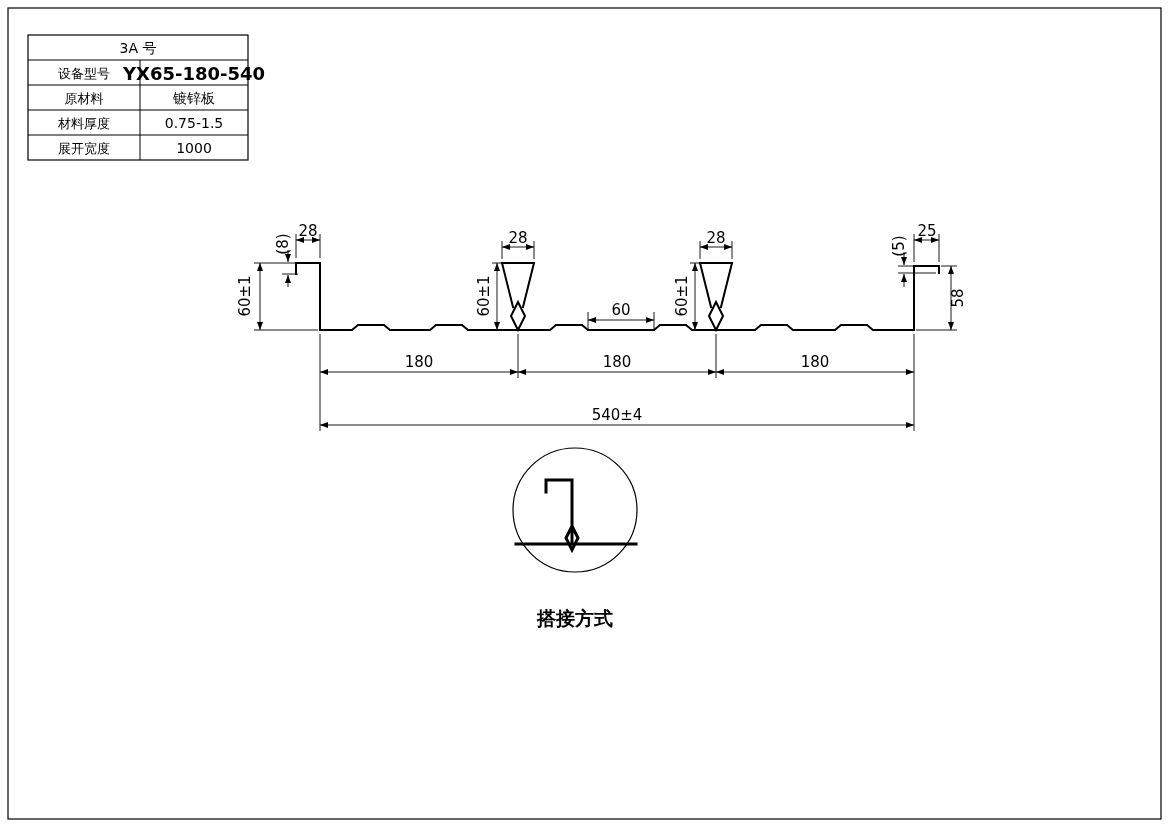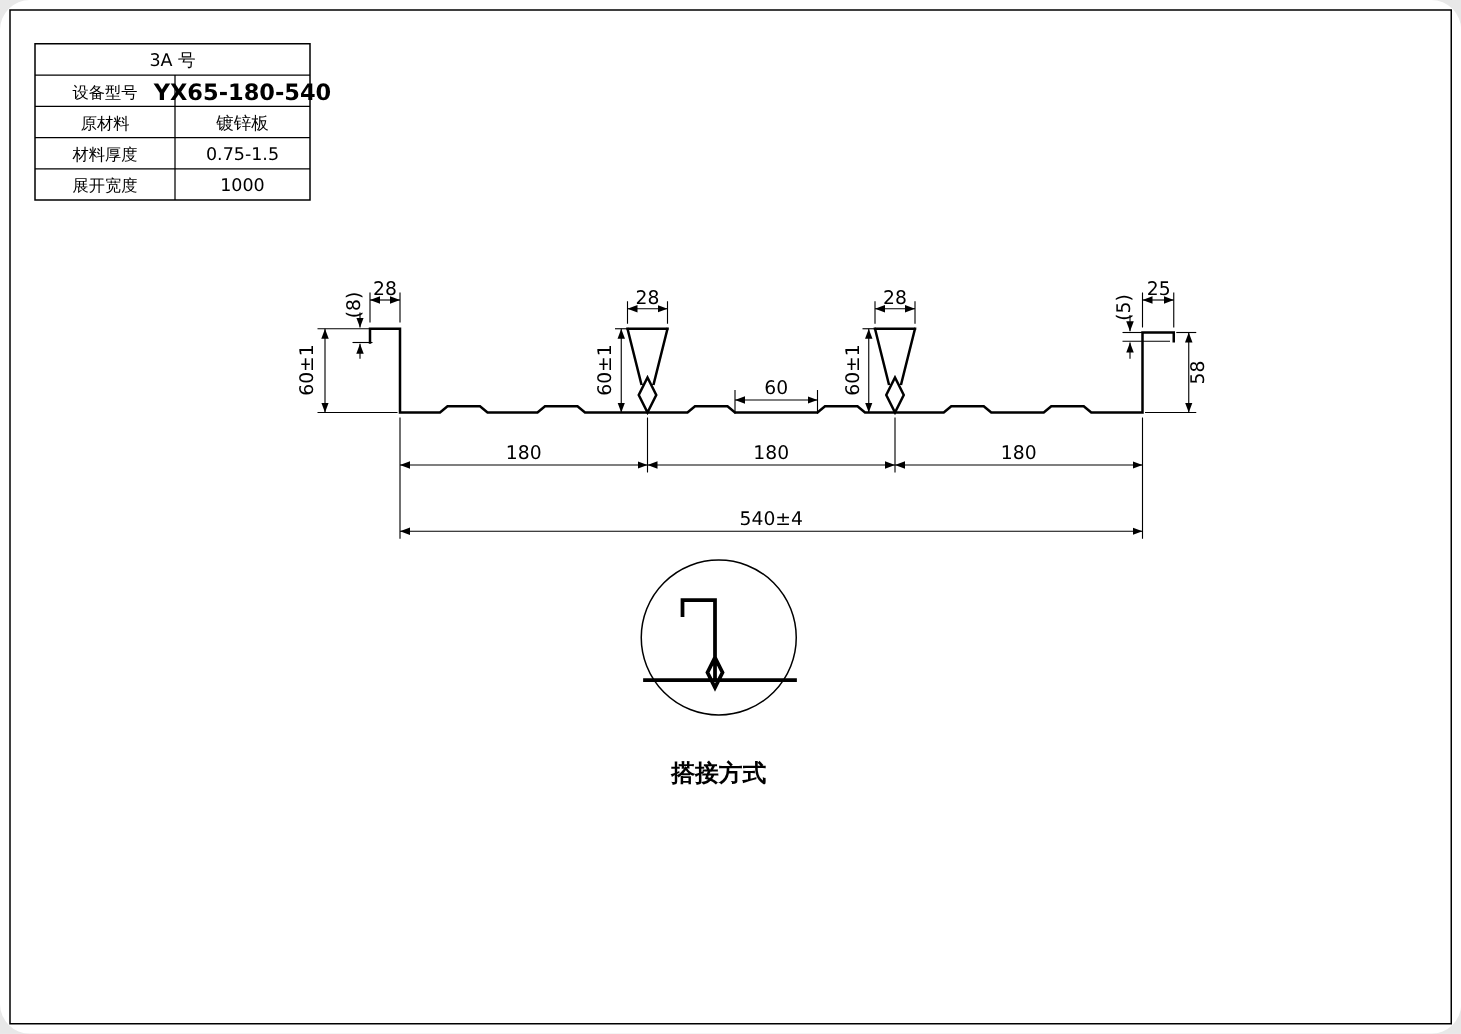--- a/index.html
+++ b/index.html
@@ -1,17 +1,17 @@
 <!DOCTYPE html>
 <html><head>
 <meta charset="utf-8">
 <style>
   html,body{margin:0;padding:0;background:#e8e8e8;}
   .page{position:relative;width:1169px;height:827px;background:#ffffff;margin:0 auto;overflow:hidden;
-        font-family:"DejaVu Sans", sans-serif;border-radius:24px;}
+        font-family:"DejaVu Sans", sans-serif;}
   svg{position:absolute;left:0;top:0;}
   .profile{fill:none;stroke:#000;stroke-width:2;stroke-linejoin:miter;stroke-linecap:square;}
   .detailp{fill:none;stroke:#000;stroke-width:3;stroke-linecap:square;stroke-linejoin:miter;}
   .thin{fill:none;stroke:#000;stroke-width:1.2;}
   .tline{stroke:#000;stroke-width:1;}
   .dimline{stroke:#000;stroke-width:0.9;fill:none;}
   .dimtext{font-family:"DejaVu Sans",sans-serif;font-size:15px;fill:#000;}
   .mid{text-anchor:middle;}
   .tbl-label{font-family:"DejaVu Sans",sans-serif;font-size:13px;fill:#000;text-anchor:middle;}
   .tbl-value{font-family:"DejaVu Sans",sans-serif;font-size:14px;fill:#000;text-anchor:middle;}

